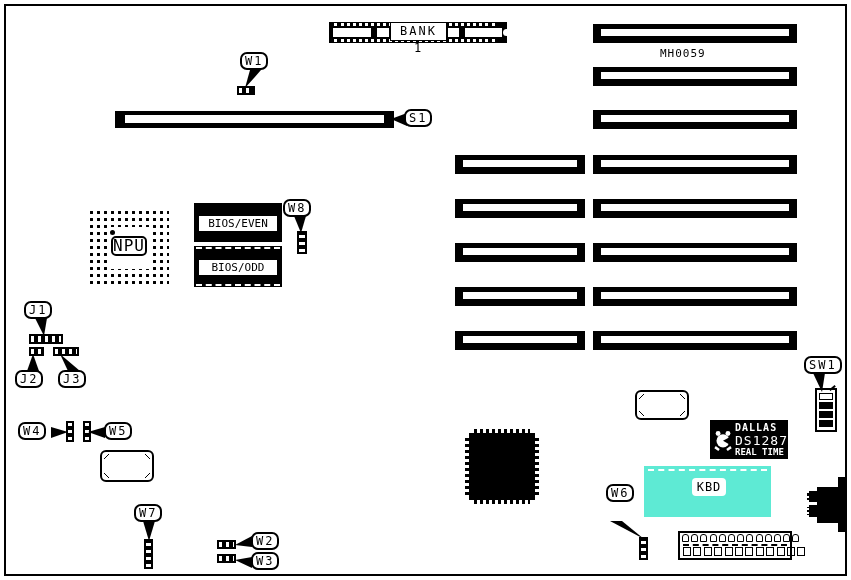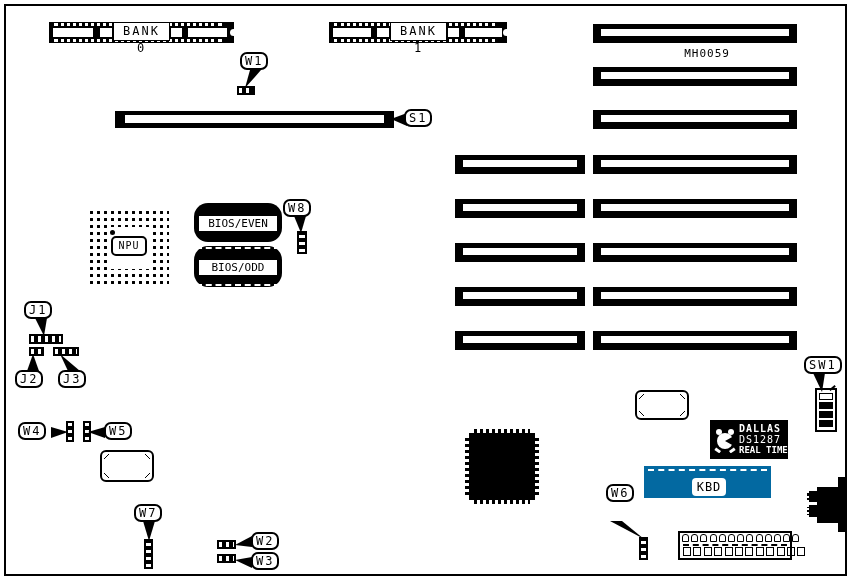--- a/index.html
+++ b/index.html
@@ -35,28 +35,28 @@
   .jumper-v{position:absolute;border:2px solid #000;
     background:repeating-linear-gradient(0deg,#fff 0 3px,#000 3px 7px);}
 
   
   .npu{position:absolute;left:86px;top:207px;width:83px;height:81px;
     background-image:radial-gradient(circle,#000 1.4px,rgba(0,0,0,0) 1.8px);
     background-size:7px 7px;background-position:2px 2px;}
   .npu .center{position:absolute;left:21px;top:20px;width:42px;height:42px;background:#fff;}
   .npu .pin1{position:absolute;left:3px;top:3px;width:5px;height:5px;border-radius:50%;background:#000;}
   .npu .lbl{position:absolute;left:4px;top:9px;width:32px;height:16px;border:2px solid #000;border-radius:5px;
-    font-size:10px;line-height:16px;text-align:center;letter-spacing:1px;background:#fff;}
+    font-size:16px;line-height:16px;text-align:center;letter-spacing:1px;background:#fff;}
 
   .cpu{position:absolute;left:322px;top:205px;width:78px;height:82px;background:#000;}
   .cpu .dot{position:absolute;left:5px;top:5px;width:7px;height:7px;border-radius:50%;background:#fff;}
   .cpu .lbl{position:absolute;left:21px;top:26px;width:37px;height:18px;background:#fff;
     font-size:12px;line-height:18px;text-align:center;letter-spacing:2px;}
 
-  .bios{position:absolute;left:194px;width:88px;background:#000;border-radius:14px;}
+  .bios{position:absolute;left:194px;width:88px;background:#000;}
   .bios .lbl{position:absolute;left:4px;right:4px;height:15px;background:#fff;border:1px solid #000;
     font-size:11px;line-height:15px;text-align:center;letter-spacing:0px;}
   .dash-t{position:absolute;left:2px;right:2px;top:1px;height:0;border-top:2px dashed #fff;}
   .dash-b{position:absolute;left:2px;right:2px;bottom:1px;height:0;border-bottom:2px dashed #fff;}
 
   .qfp{position:absolute;left:469px;top:433px;width:66px;height:67px;background:#000;}
   .qfp .pt{position:absolute;left:5px;right:5px;top:-4px;height:4px;
     background:repeating-linear-gradient(90deg,#000 0 3px,rgba(0,0,0,0) 3px 6px);}
   .qfp .pb{position:absolute;left:5px;right:5px;bottom:-4px;height:4px;
     background:repeating-linear-gradient(90deg,#000 0 3px,rgba(0,0,0,0) 3px 6px);}
@@ -65,24 +65,24 @@
   .qfp .pr{position:absolute;top:5px;bottom:5px;right:-4px;width:4px;
     background:repeating-linear-gradient(0deg,#000 0 3px,rgba(0,0,0,0) 3px 6px);}
 
   .osc{position:absolute;background:#fff;border:2px solid #000;border-radius:6px;}
   .osc svg{position:absolute;left:0;top:0;}
 
   .rtc{position:absolute;left:710px;top:420px;width:78px;height:39px;background:#000;
     display:flex;align-items:center;gap:3px;padding-left:4px;box-sizing:border-box;}
   .rtc .txt{color:#fff;line-height:1;}
   .rtc .l1{font-size:10px;font-weight:bold;letter-spacing:1px;}
-  .rtc .l2{font-size:10px;letter-spacing:1px;margin:1px 0;}
+  .rtc .l2{font-size:13px;letter-spacing:1px;margin:1px 0;}
   .rtc .l3{font-size:9px;font-weight:bold;}
 
-  .kbd{position:absolute;left:644px;top:466px;width:127px;height:32px;background:#0369a1;}
+  .kbd{position:absolute;left:644px;top:466px;width:127px;height:51px;background:#5eead4;}
   .kbd .dash{position:absolute;left:4px;right:4px;top:3px;height:0;border-top:2px dashed #fff;}
   .kbd .lbl{position:absolute;left:48px;top:12px;width:34px;height:18px;background:#fff;border-radius:4px;
     font-size:12px;line-height:18px;text-align:center;letter-spacing:1px;}
 
   
   .dip{position:absolute;left:815px;top:388px;width:22px;height:44px;border:2px solid #000;background:#fff;
     display:flex;flex-direction:column;gap:2px;padding:3px 0 0 0;box-sizing:border-box;align-items:center;}
   .dip .cell{width:14px;height:7px;background:#000;}
   .dip .cell.open{background:#fff;border:1px solid #000;width:12px;height:5px;}
   .dip .flick{position:absolute;right:-1px;top:-3px;width:7px;height:2px;background:#000;transform:rotate(-40deg);}
@@ -94,41 +94,31 @@
   .pwr .dashline{position:absolute;left:3px;right:3px;top:11px;height:0;border-top:2px dashed #000;}
   .pwr .row-b{position:absolute;left:3px;bottom:2px;display:flex;gap:2.4px;}
   .pwr .row-b .pin{width:6px;height:7px;border:1px solid #000;}
 
   
   .din-main{position:absolute;left:817px;top:487px;width:30px;height:36px;background:#000;}
   .din-step-t{position:absolute;left:838px;top:477px;width:9px;height:10px;background:#000;}
   .din-step-b{position:absolute;left:838px;top:523px;width:9px;height:9px;background:#000;}
   .din-pin{position:absolute;left:807px;width:11px;background:#000;border-left:2px dotted #fff;}
 
-  .partnum{position:absolute;left:660px;top:47px;width:70px;text-align:right;
+  .partnum{position:absolute;left:660px;top:47px;width:70px;text-align:left;
     font-size:11px;letter-spacing:1px;}
 
   .ptr-svg{position:absolute;left:0;top:0;z-index:5;}
 </style>
 </head>
 <body>
 
 <div id="board">
   <div class="frame"></div>
 
-  <div class="simm" style="left:49px;top:22px;width:185px;">
-    <div class="dots-t"></div>
-    <div class="dots-b"></div>
-    <div class="bar" style="left:4px;width:40px;"></div>
-    <div class="sq" style="left:51px;width:12px;"></div>
-    <div class="lbl" style="left:64px;width:55px;">BANK 0</div>
-    <div class="sq" style="left:122px;width:11px;"></div>
-    <div class="bar" style="left:139px;width:39px;"></div>
-    <div class="notch"></div>
-  </div>
 
   <div class="simm" style="left:312px;top:22px;width:178px;margin-left:17px;">
     <div class="dots-t"></div>
     <div class="dots-b"></div>
     <div class="bar" style="left:4px;width:38px;"></div>
     <div class="sq" style="left:48px;width:12px;"></div>
     <div class="lbl" style="left:61px;width:55px;">BANK 1</div>
     <div class="sq" style="left:119px;width:11px;"></div>
     <div class="bar" style="left:136px;width:37px;"></div>
     <div class="notch"></div>

